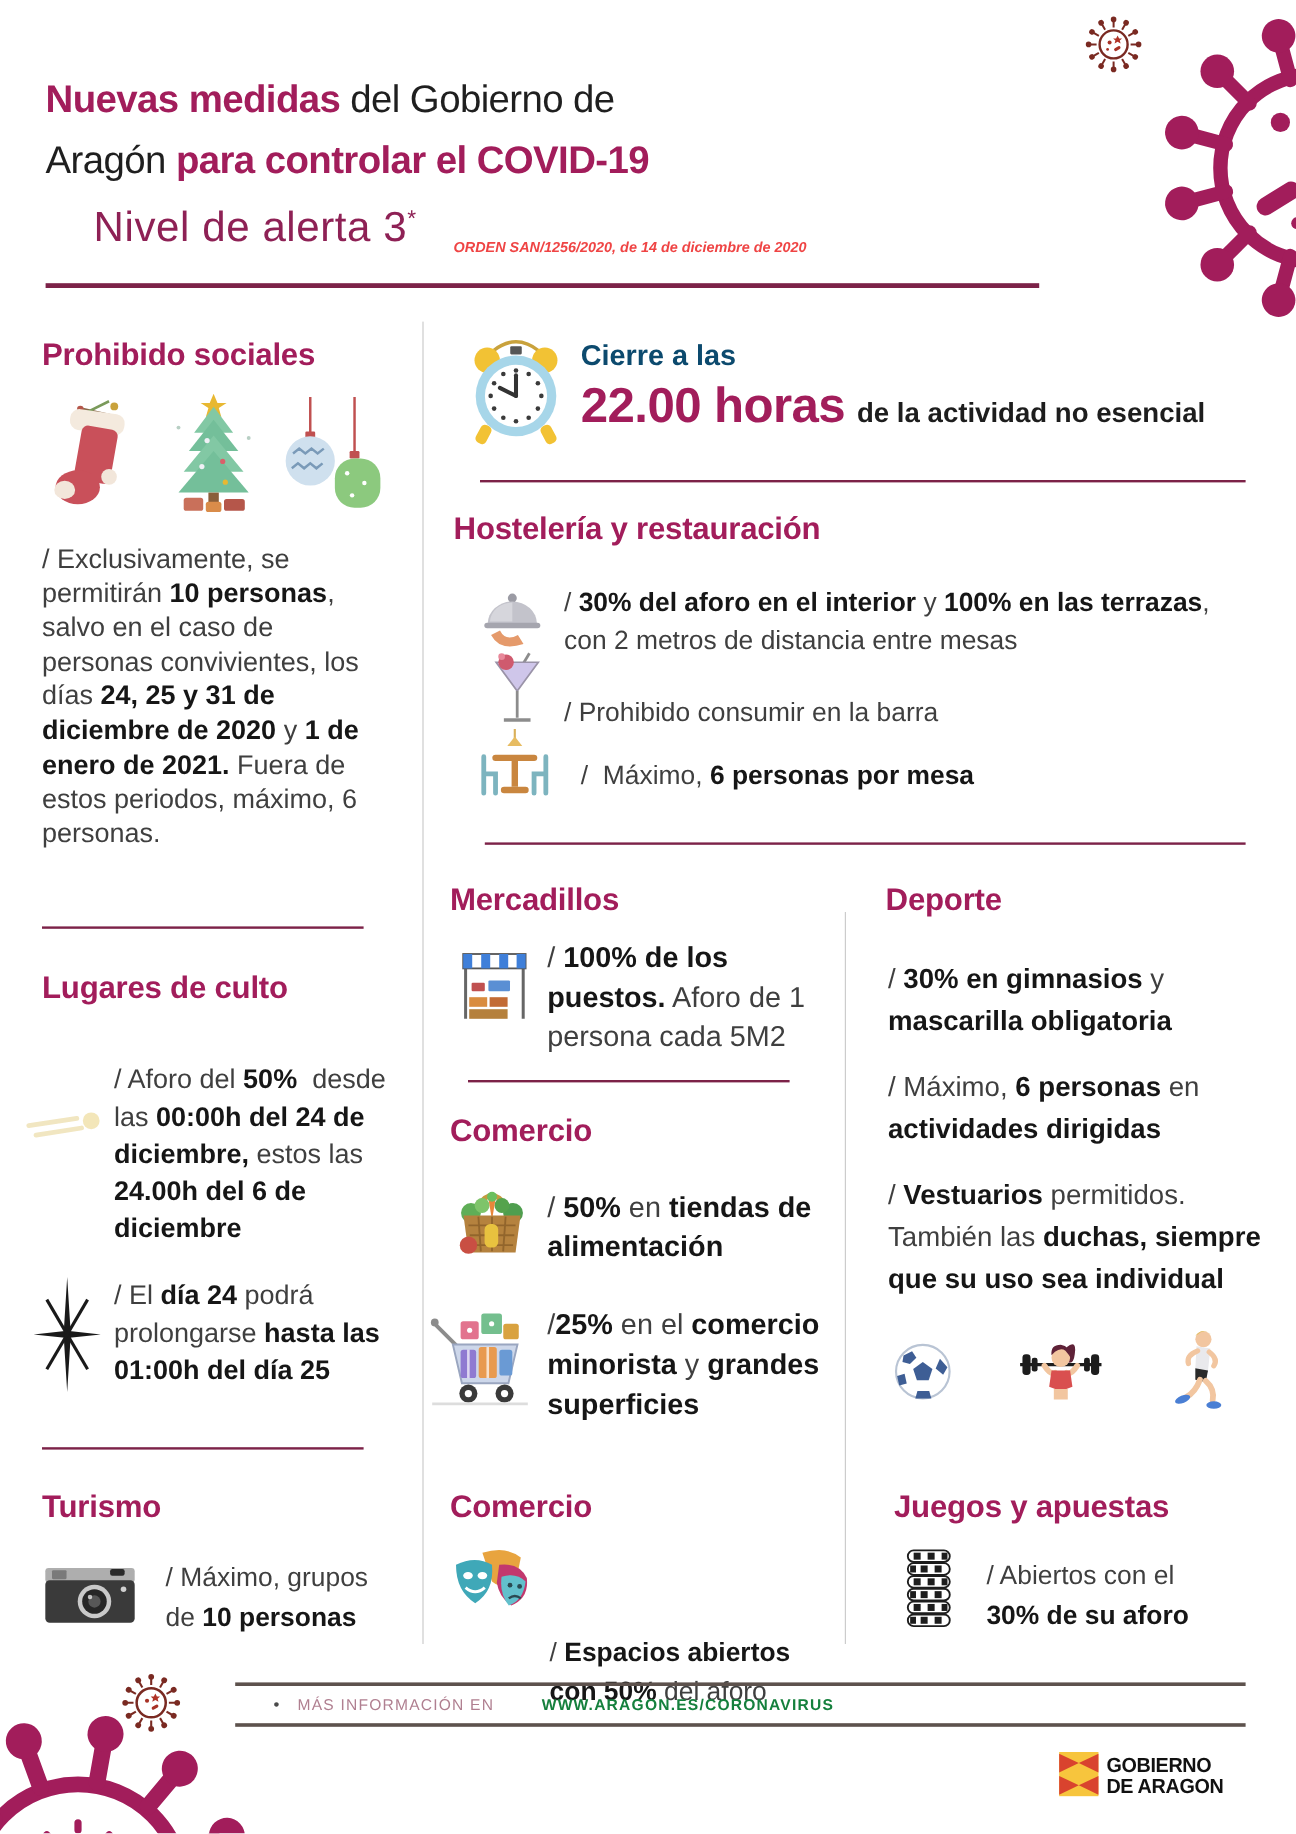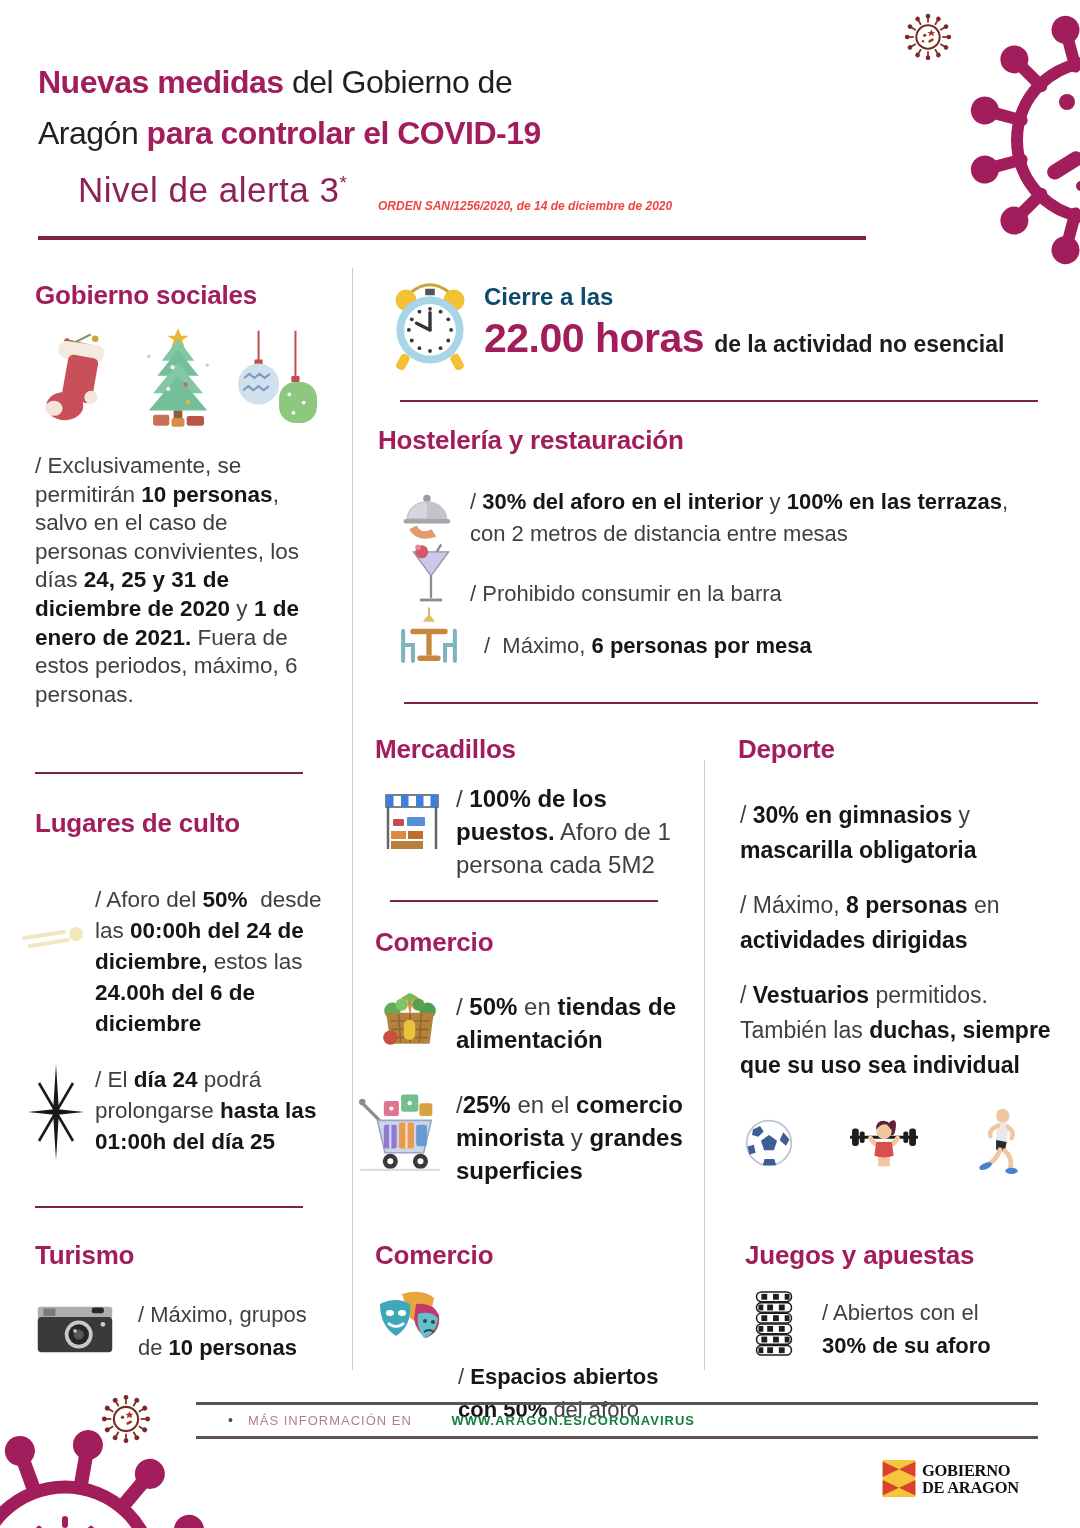--- a/index.html
+++ b/index.html
@@ -27,21 +27,21 @@
   
   .cierre-line1{font-size:24px;font-weight:700;color:#0c4a6e;}
   .cierre-line2{display:flex;align-items:baseline;gap:10px;margin-top:4px;}
   .cierre-big{font-size:41px;font-weight:700;color:#a21d5b;letter-spacing:-0.5px;}
   .cierre-suffix{font-size:23px;font-weight:700;color:#1d1d1d;}
   
   .f-rule{background:#5d524d;height:3px;}
   .f-info{font-size:13px;letter-spacing:1px;color:#b07f90;font-weight:400;}
   .f-info .bullet{color:#4a4a4a;margin-right:14px;font-size:14px;}
   .f-info .url{color:#15803d;font-weight:700;margin-left:35px;}
-  .logo{display:flex;align-items:center;gap:6px;font-family:Liberation Serif, serif;}
+  .logo{display:flex;align-items:flex-end;gap:6px;}
   .logo-text{font-size:17px;line-height:17px;font-weight:700;color:#111;letter-spacing:-0.3px;transform:scaleX(0.97);transform-origin:left top;}
 </style>
 </head>
 <body>
 
 <div class="page">
 
   <h1 class="abs title">
     <span class="l rich"><span class="b">Nuevas medidas</span><span> del Gobierno de</span></span>
     <span class="l rich"><span>Aragón </span><span class="b">para controlar el COVID-19</span></span>
@@ -179,21 +179,21 @@
           <line x1="-9" y1="9" x2="-12" y2="12"></line>
             <line x1="9" y1="9" x2="12" y2="12"></line>
         </g>
       </g>
     </g>
   </svg>
 
   <div class="abs vdiv" style="left:352px;top:268px;height:1102px"></div>
   <div class="abs vdiv" style="left:704px;top:760px;height:610px"></div>
 
-  <div class="abs h" style="left:35px;top:280px">Gobierno sociales</div>
+  <div class="abs h" style="left:35px;top:280px">Prohibido sociales</div>
 
   <div class="abs" style="left:40px;top:326px;display:flex;gap:16px;align-items:flex-end">
     <svg class="icon" width="80" height="100" viewBox="0 0 72 92">
       <line x1="26" y1="10" x2="52" y2="16" stroke="#8a6a4a" stroke-width="2"></line>
       <line x1="30" y1="12" x2="46" y2="4" stroke="#7a9a5a" stroke-width="2"></line>
       <circle cx="50" cy="8" r="3" fill="#c9a23c"></circle>
         <circle cx="24" cy="10" r="2.5" fill="#b5564a"></circle>
       <rect x="16" y="12" width="42" height="16" rx="7" fill="#f4eade" transform="rotate(8 37 20)"></rect>
       <rect x="22" y="24" width="28" height="42" rx="5" fill="#c9505a" transform="rotate(10 36 45)"></rect>
       <ellipse cx="22" cy="70" rx="17" ry="13" fill="#c9505a"></ellipse>
@@ -424,21 +424,21 @@
       <circle cx="58" cy="70" r="2.8" fill="#fff"></circle>
     <line x1="2" y1="78" x2="76" y2="78" stroke="#dddddd" stroke-width="2"></line>
   </svg>
   <div class="abs p rich" style="left:456px;top:1088px;width:258px;font-size:24px;line-height:33px"><span>/</span><span class="b">25%</span><span> en el </span><span class="b">comercio
 minorista</span><span> y </span><span class="b">grandes
 superficies</span></div>
 
   <div class="abs h" style="left:738px;top:734px">Deporte</div>
   <div class="abs p rich" style="left:740px;top:798px;width:310px;font-size:23px;line-height:35px"><span>/ </span><span class="b">30% en gimnasios</span><span> y
 </span><span class="b">mascarilla obligatoria</span></div>
-  <div class="abs p rich" style="left:740px;top:888px;width:310px;font-size:23px;line-height:35px"><span>/ Máximo, </span><span class="b">8 personas</span><span> en
+  <div class="abs p rich" style="left:740px;top:888px;width:310px;font-size:23px;line-height:35px"><span>/ Máximo, </span><span class="b">6 personas</span><span> en
 </span><span class="b">actividades dirigidas</span></div>
   <div class="abs p rich" style="left:740px;top:978px;width:315px;font-size:23px;line-height:35px"><span>/ </span><span class="b">Vestuarios</span><span> permitidos.
 También las </span><span class="b">duchas, siempre
 que su uso sea individual</span></div>
 
   <div class="abs" style="left:744px;top:1106px;width:280px;display:flex;align-items:center;justify-content:space-between">
     <svg class="icon" width="50" height="50" viewBox="0 0 56 56">
       <circle cx="28" cy="28" r="25" fill="#ffffff" stroke="#b9c4d4" stroke-width="2"></circle>
       <g fill="#3e5e95">
         <polygon points="28,19 37,25.5 33.5,36 22.5,36 19,25.5"></polygon>

